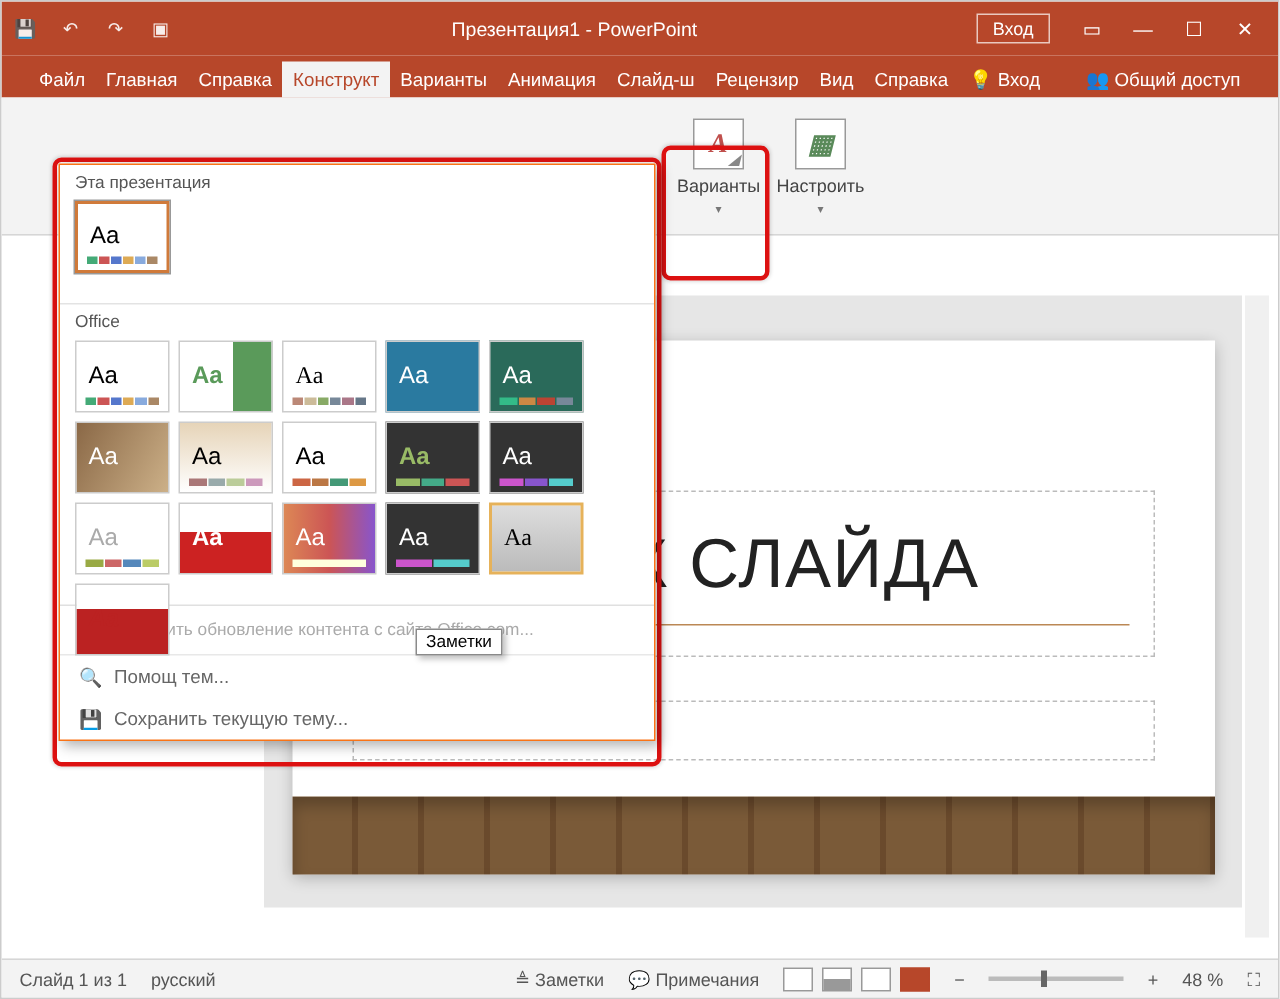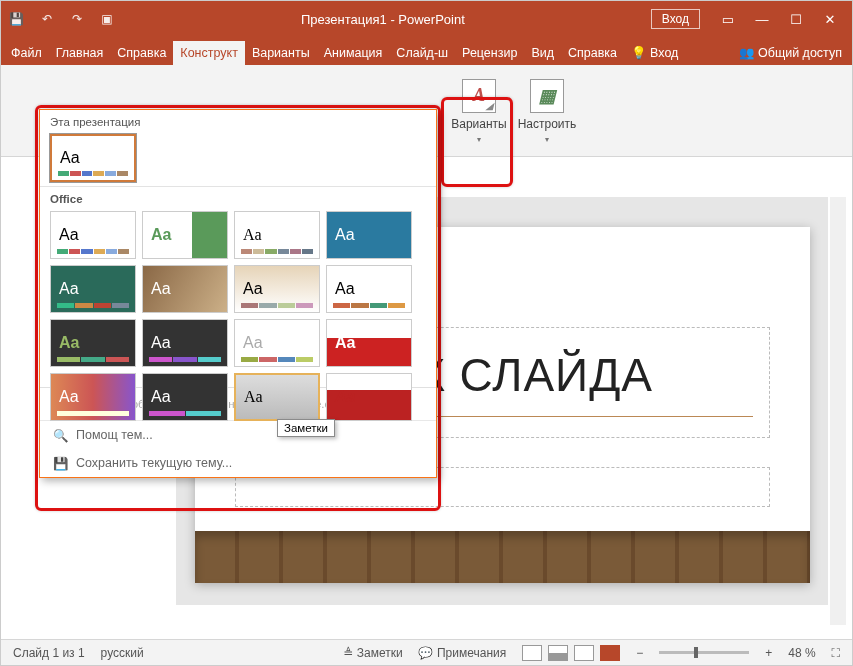--- a/index.html
+++ b/index.html
@@ -4,29 +4,29 @@
 <style>
 *{box-sizing:border-box;margin:0;padding:0;font-family:"Segoe UI",Arial,sans-serif;}
 body{background:#fff;width:853px;height:666px;position:relative;overflow:hidden;border:1px solid #ccc;}
 .titlebar{height:36px;background:#b7472a;display:flex;align-items:center;color:#fff;font-size:12px;padding:0 8px;}
 .qat{display:flex;gap:14px;align-items:center;}
 .qat-item{width:16px;height:16px;display:flex;align-items:center;justify-content:center;opacity:0.9;}
 .title-area{flex:1;text-align:center;font-size:13px;white-space:nowrap;}
 .winbtns{display:flex;gap:6px;align-items:center;}
 .winbtn{width:28px;height:22px;display:flex;align-items:center;justify-content:center;font-size:13px;}
 .signin{border:1px solid rgba(255,255,255,0.7);padding:2px 10px;font-size:12px;margin-right:8px;}
-.ribbon-tabs{height:28px;background:#b7472a;display:flex;align-items:flex-end;color:#fff;font-size:12.5px;padding:0 3px;gap:0;}
+.ribbon-tabs{height:28px;background:#b7472a;display:flex;align-items:flex-end;color:#fff;font-size:12.5px;padding:0 18px;gap:0;}
 .tab{padding:5px 7px;cursor:pointer;white-space:nowrap;}
 .tab.active{background:#f3f3f3;color:#b7472a;}
 .ribbon-body{height:92px;background:#f3f3f3;border-bottom:1px solid #d6d6d6;position:relative;display:flex;align-items:flex-start;}
 .hl-box{position:absolute;border:3px solid #d11;border-radius:6px;box-shadow:0 0 3px rgba(0,0,0,0.2);pointer-events:none;}
 .themes-panel{position:absolute;left:38px;top:108px;width:398px;background:#fff;border:1px solid #f97316;box-shadow:3px 3px 8px rgba(0,0,0,0.3);z-index:50;}
 .themes-section-label{font-size:11.5px;color:#555;padding:6px 10px 2px 10px;}
 .theme-row{display:flex;padding:4px 10px;gap:6px;flex-wrap:wrap;}
-.theme-thumb{width:86px;height:48px;border:1px solid #ccc;background:#fff;position:relative;display:flex;align-items:center;justify-content:flex-start;padding-left:8px;font-size:16px;font-weight:400;cursor:pointer;}
+.theme-thumb{width:63px;height:48px;border:1px solid #ccc;background:#fff;position:relative;display:flex;align-items:center;justify-content:flex-start;padding-left:8px;font-size:16px;font-weight:400;cursor:pointer;}
 .theme-thumb.selected{border:2px solid #d07a3a;outline:1px solid #999;}
 .theme-thumb .stripe{position:absolute;bottom:4px;left:6px;right:6px;height:5px;display:flex;gap:1px;}
 .stripe span{flex:1;}
 .panel-footer{border-top:1px solid #e0e0e0;font-size:12.5px;color:#666;}
 .panel-footer .foot-item{padding:7px 14px;display:flex;align-items:center;gap:8px;cursor:pointer;}
 .panel-footer .disabled{color:#aaa;font-size:11.5px;padding:10px 30px;border-bottom:1px solid #e8e8e8;}
 .tooltip{position:absolute;background:#fff;border:1px solid #8a8a8a;padding:2px 6px;font-size:11.5px;box-shadow:2px 2px 4px rgba(0,0,0,0.25);z-index:60;}
 .ribbon-right{position:absolute;left:444px;top:0;display:flex;height:92px;}
 .ribbon-btn{width:68px;height:88px;display:flex;flex-direction:column;align-items:center;justify-content:center;gap:4px;font-size:12px;color:#444;cursor:pointer;margin-top:2px;}
 .ribbon-btn .ico{width:34px;height:34px;border:1px solid #999;background:#fff;display:flex;align-items:center;justify-content:center;font-size:18px;color:#c0504d;font-family:"Times New Roman",serif;font-style:italic;font-weight:bold;position:relative;}
@@ -117,21 +117,21 @@
       <div class="stripe">
           <span style="background:#4a7"></span>
           <span style="background:#c55"></span>
           <span style="background:#57c"></span>
           <span style="background:#da5"></span>
           <span style="background:#8ad"></span>
           <span style="background:#a86"></span>
         </div>
     </div>
   </div>
-  <div class="themes-section-label" style="border-top:1px solid #e3e3e3;margin-top:0;font-weight:bold;">Office</div>
+  <div class="themes-section-label" style="border-top:1px solid #e3e3e3;margin-top:16px;">Office</div>
   <div class="theme-row" style="flex-wrap:wrap;max-height:180px;">
     <div class="theme-thumb">Aa<div class="stripe">
           <span style="background:#4a7"></span>
           <span style="background:#c55"></span>
           <span style="background:#57c"></span>
           <span style="background:#da5"></span>
           <span style="background:#8ad"></span>
           <span style="background:#a86"></span>
         </div></div>
     <div class="theme-thumb" style="background:linear-gradient(90deg,#fff 58%,#5a9a5a 58%);color:#5a9a5a;font-weight:bold;">Aa</div>

